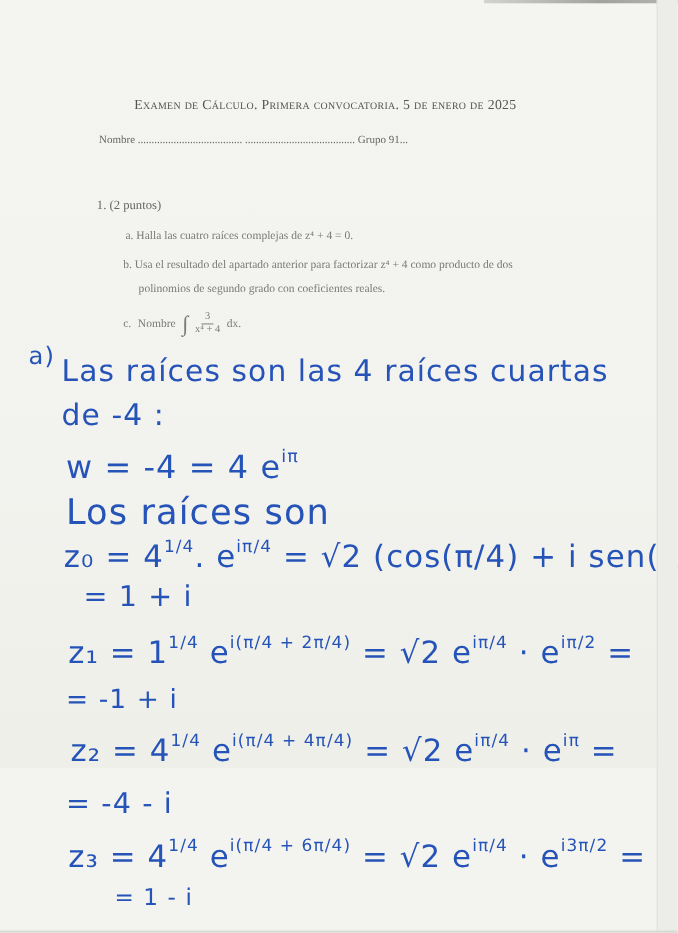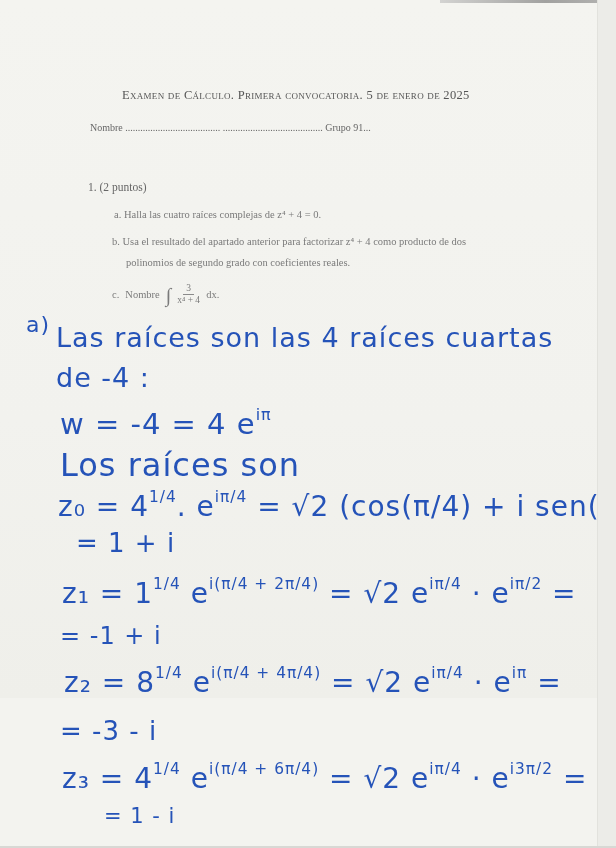--- a/index.html
+++ b/index.html
@@ -111,23 +111,23 @@
     <span>z₀ = 4</span><sup>1/4</sup><span>. e</span><sup>iπ/4</sup><span> = √2 (cos(π/4) + i sen(π/4)) =</span>
   </div>
   <div class="hw l6">= 1 + i</div>
 
   <div class="hw l7">
     <span>z₁ = 1</span><sup>1/4</sup><span> e</span><sup>i(π/4 + 2π/4)</sup><span> = √2 e</span><sup>iπ/4</sup><span> · e</span><sup>iπ/2</sup><span> =</span>
   </div>
   <div class="hw l8">= -1 + i</div>
 
   <div class="hw l9">
-    <span>z₂ = 8</span><sup>1/4</sup><span> e</span><sup>i(π/4 + 4π/4)</sup><span> = √2 e</span><sup>iπ/4</sup><span> · e</span><sup>iπ</sup><span> =</span>
+    <span>z₂ = 4</span><sup>1/4</sup><span> e</span><sup>i(π/4 + 4π/4)</sup><span> = √2 e</span><sup>iπ/4</sup><span> · e</span><sup>iπ</sup><span> =</span>
   </div>
-  <div class="hw l10">= -3 - i</div>
+  <div class="hw l10">= -4 - i</div>
 
   <div class="hw l11">
     <span>z₃ = 4</span><sup>1/4</sup><span> e</span><sup>i(π/4 + 6π/4)</sup><span> = √2 e</span><sup>iπ/4</sup><span> · e</span><sup>i3π/2</sup><span> =</span>
   </div>
   <div class="hw l12">= 1 - i</div>
 </div>
 <div class="right-edge"></div>
 <div class="bottom-shadow"></div>
 
 </body></html>

